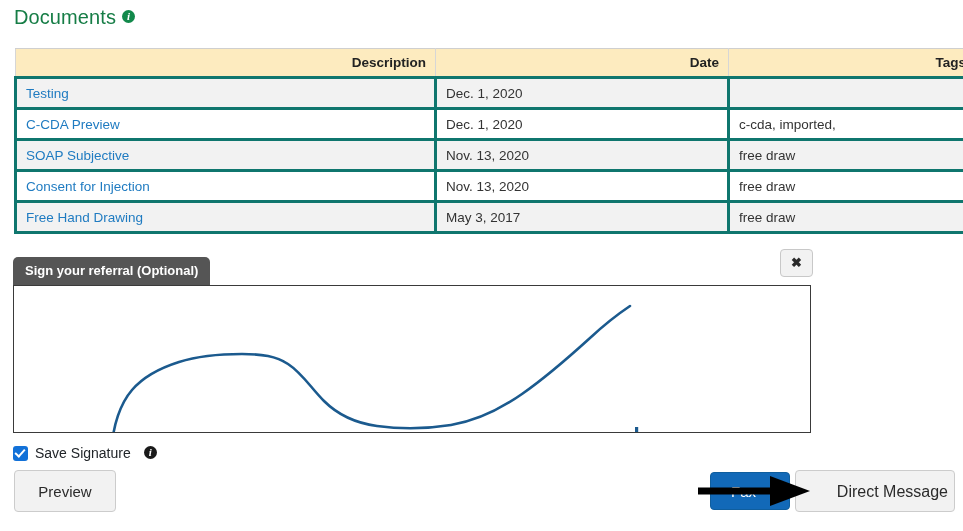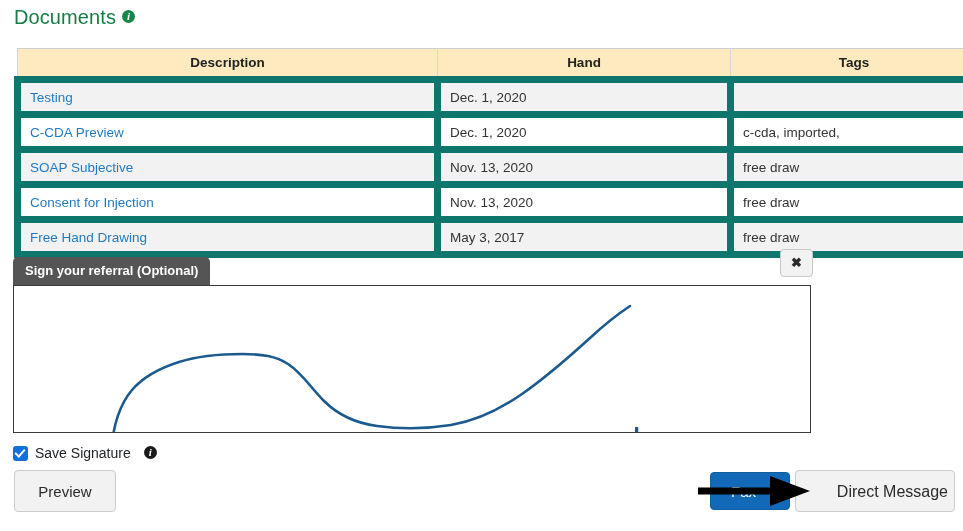--- a/index.html
+++ b/index.html
@@ -57,32 +57,32 @@
     width: 960px;
     border-collapse: collapse;
     table-layout: fixed;
     font-size: 13.5px;
   }
   .docs-table col.c-desc { width: 420px; }
   .docs-table col.c-date { width: 293px; }
   .docs-table col.c-tags { width: 247px; }
   .docs-table th {
     background: #fdebbf;
-    text-align: center;
+    text-align: right;
     font-weight: bold;
     color: #222;
     padding: 6px 9px;
     border: 1px solid #d6d6d6;
     border-top: 1px solid #cfcfcf;
     height: 15px;
     font-size: 13.5px;
   }
   .docs-table td {
     padding: 6px 9px;
-    border: 7px solid #0f766e;
+    border: 3px solid #0f766e;
     color: #333;
     height: 16px;
     vertical-align: middle;
     white-space: nowrap;
     overflow: hidden;
   }
   .docs-table tbody tr:nth-child(odd) td { background: #f2f2f2; }
   .docs-table tbody tr:nth-child(even) td { background: #ffffff; }
   .doc-link {
     color: #1f7bc1;
@@ -249,21 +249,21 @@
 
 <table class="docs-table">
   <colgroup>
     <col class="c-desc">
       <col class="c-date">
       <col class="c-tags">
   </colgroup>
   <thead>
     <tr>
       <th>Description</th>
-      <th>Hand</th>
+      <th>Date</th>
       <th>Tags</th>
     </tr>
   </thead>
   <tbody>
     <tr>
       <td><span class="doc-link">Testing</span></td>
       <td>Dec. 1, 2020</td>
       <td></td>
     </tr>
     <tr>

